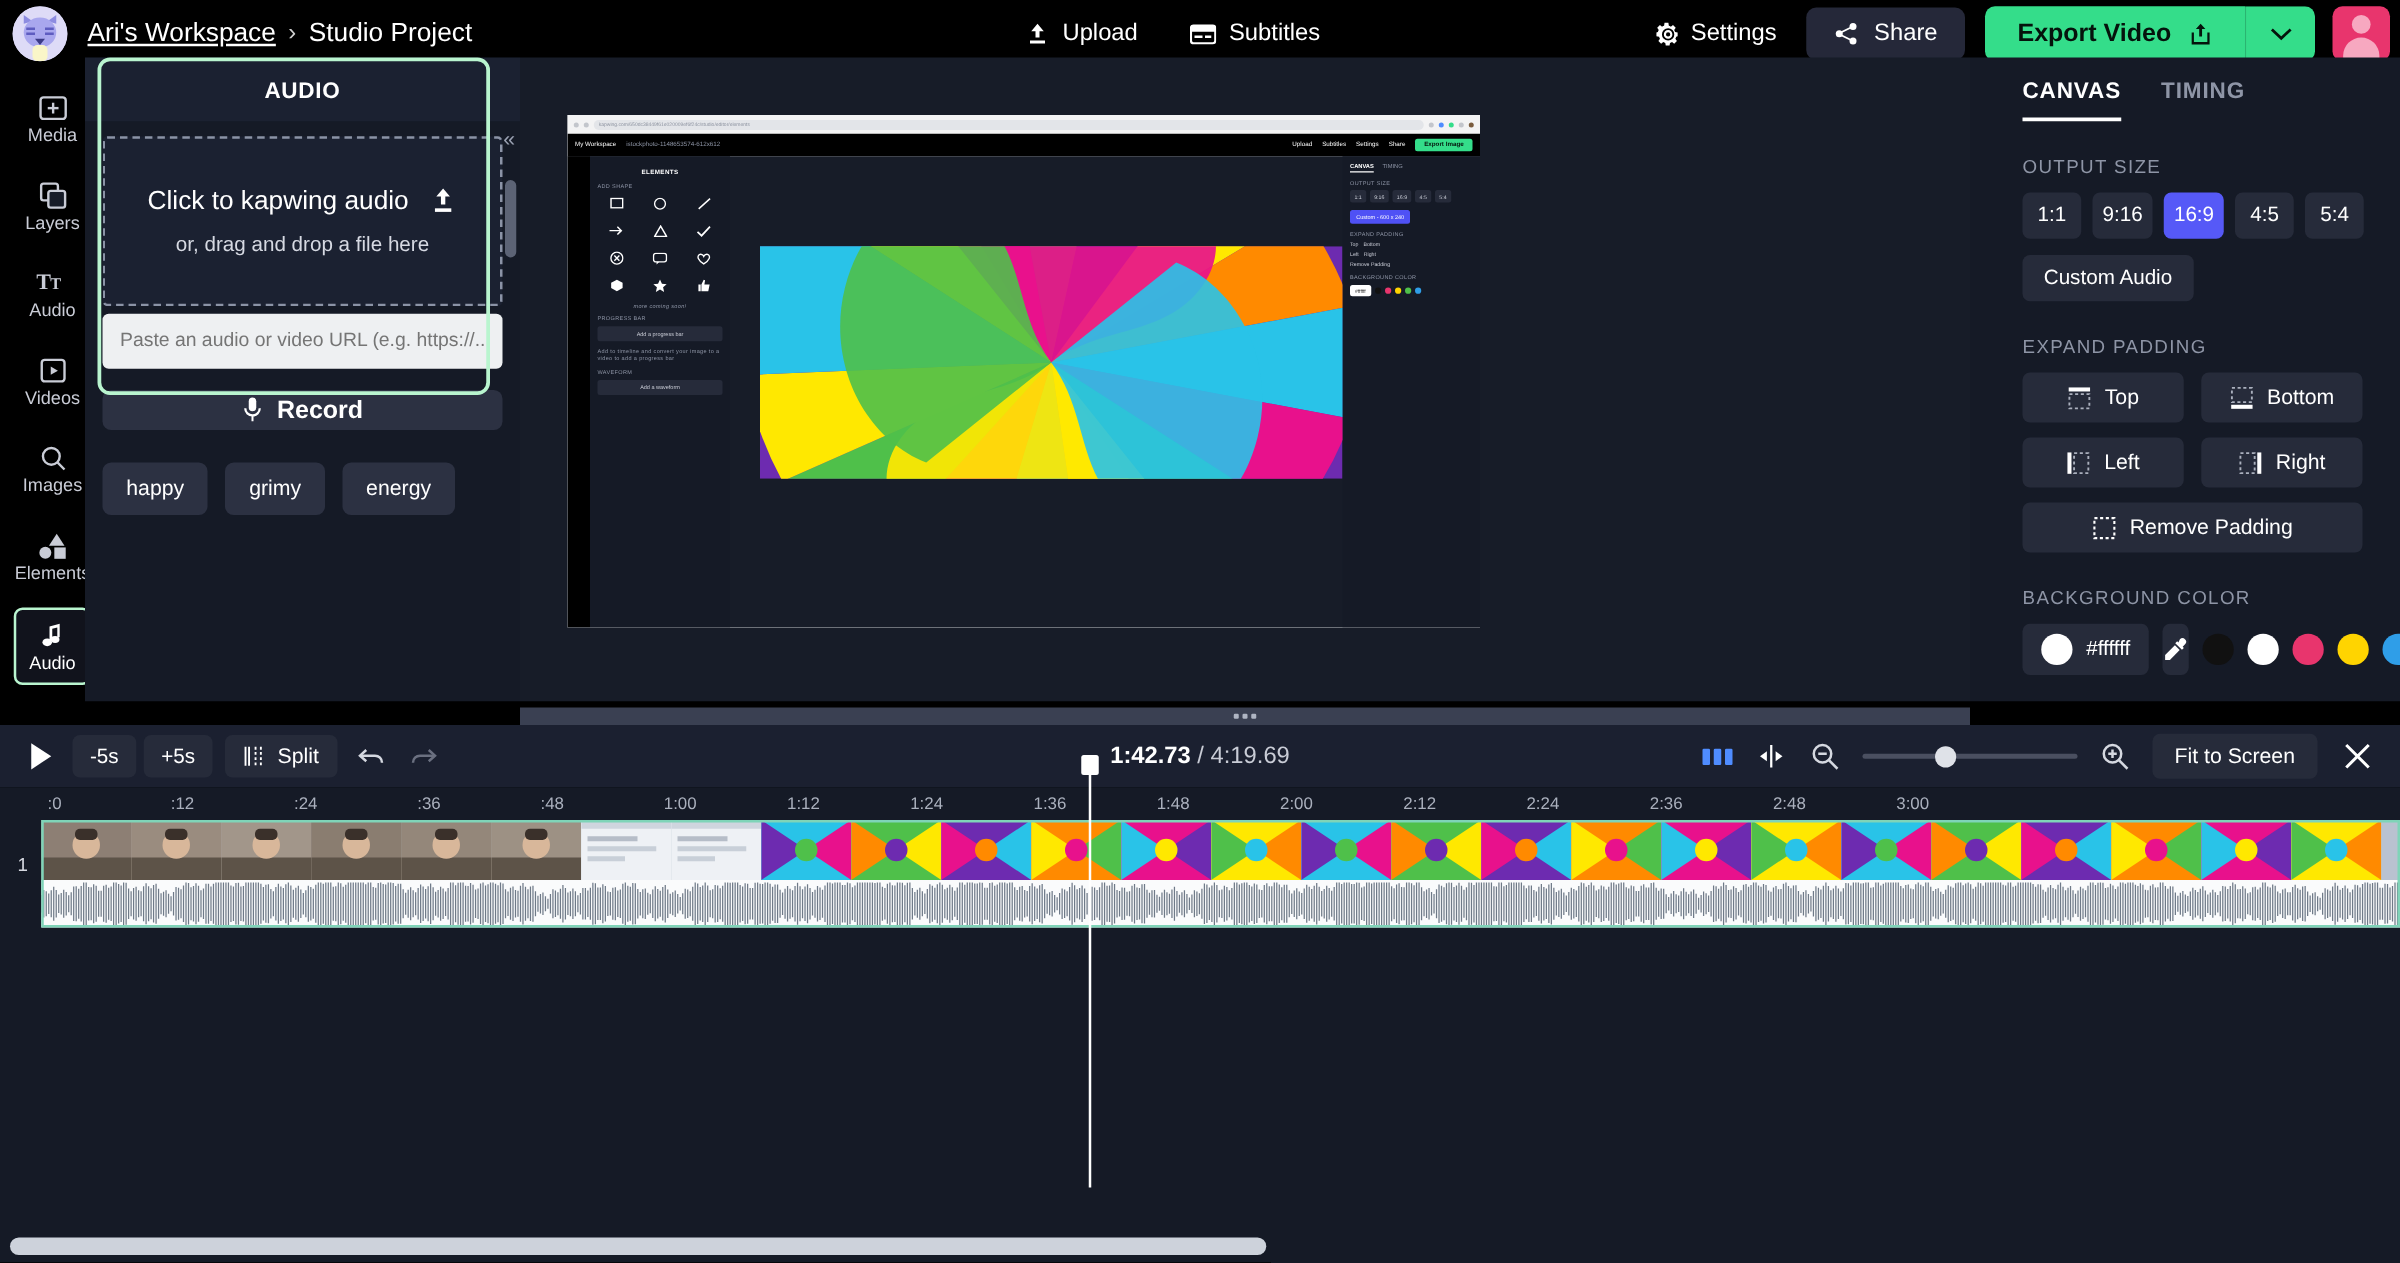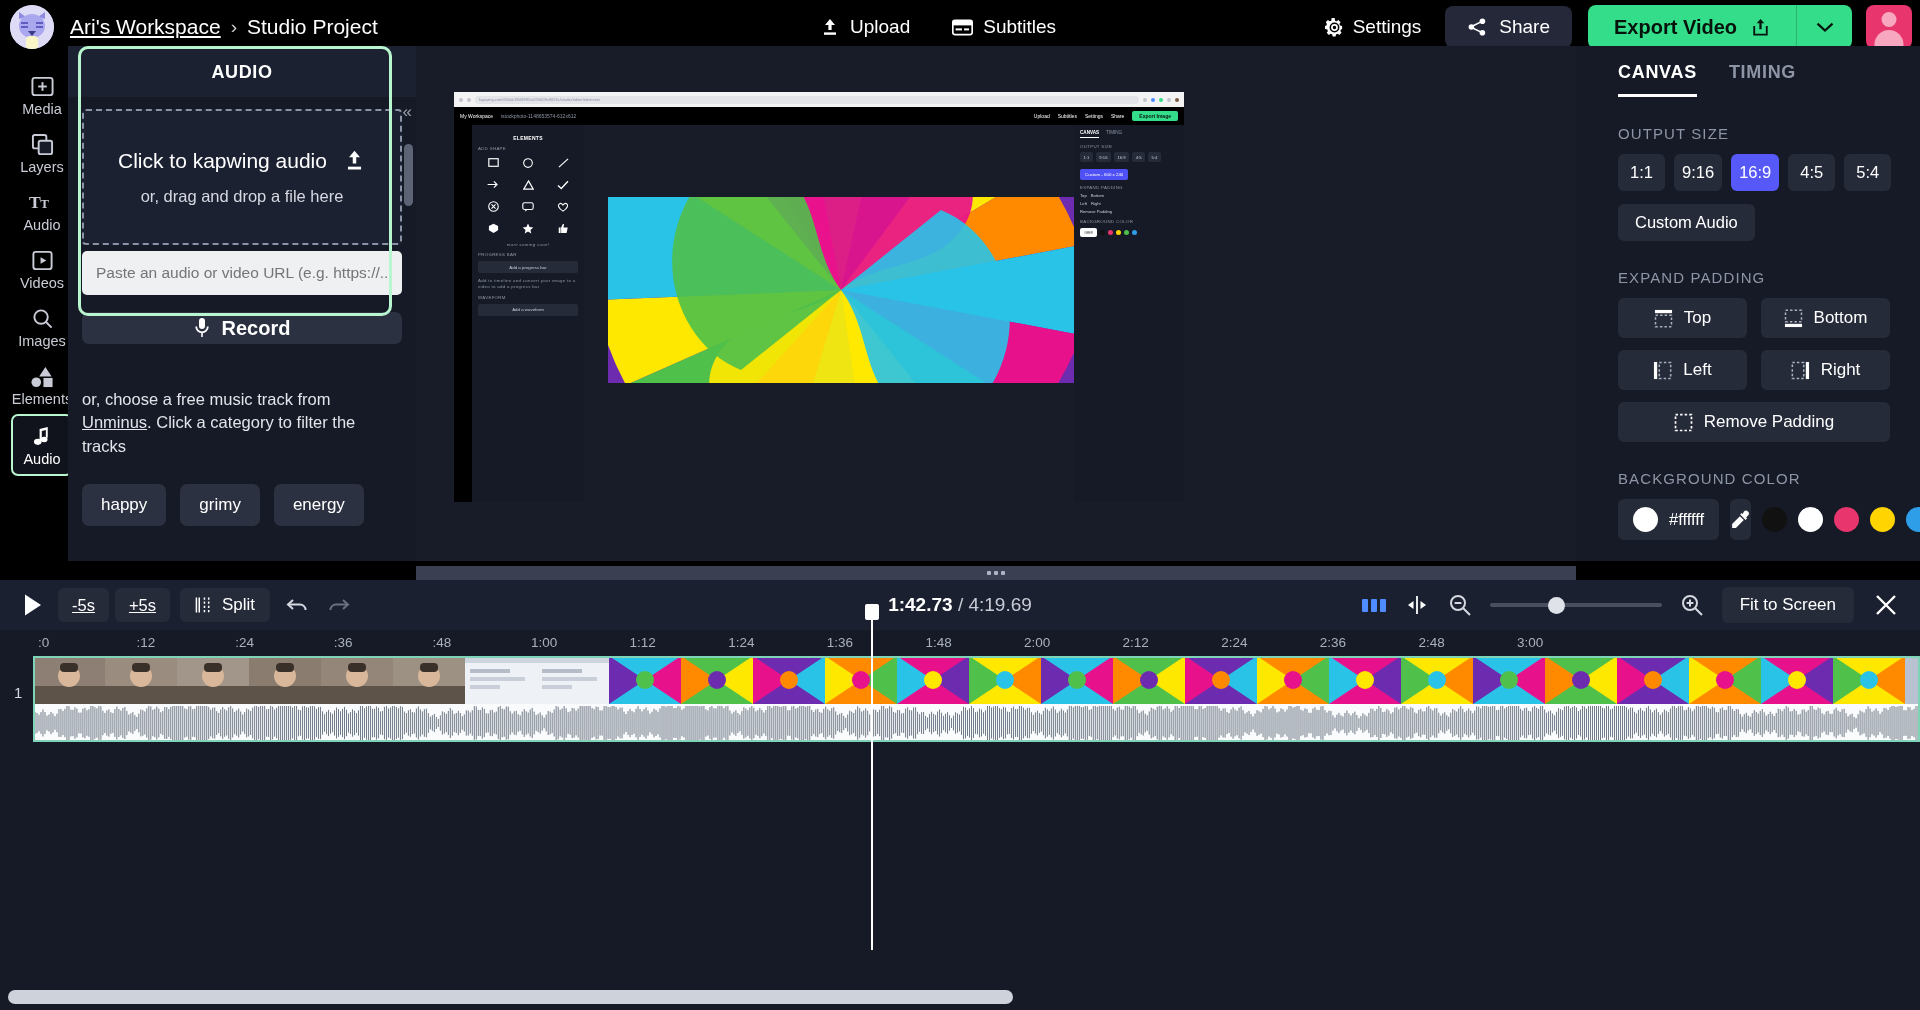--- a/index.html
+++ b/index.html
@@ -58,21 +58,21 @@
     position: relative; cursor: pointer; overflow: hidden; }
   .ua-head { position: absolute; width: 15px; height: 15px; border-radius: 50%;
     background: #f7a8c0; left: 50%; top: 7px; transform: translateX(-50%); }
   .ua-body { position: absolute; width: 29px; height: 19px; border-radius: 15px 15px 0 0;
     background: #f7a8c0; left: 50%; bottom: 0; transform: translateX(-50%); }
 
   
   .rail {
     position: absolute; left: 0; top: 54px; width: 84px; bottom: 449px;
     background: #000; display: flex; flex-direction: column;
-    align-items: center; padding-top: 12px; gap: 0;
+    align-items: center; padding-top: 12px; gap: 12px;
   }
   .rail-item {
     width: 62px; display: flex; flex-direction: column; align-items: center;
     gap: 3px; padding: 8px 0 7px; cursor: pointer; border-radius: 7px;
     color: #c9ccd6;
   }
   .rail-item .rl { font-size: 14.5px; }
   .rail-item.active { border: 2px solid #b9f5cf; color: #fff; background: #11131c; }
   .rail-icon { height: 24px; display: flex; align-items: center; justify-content: center; }
 
@@ -226,21 +226,20 @@
     position: absolute; left: 0; right: 0; top: 580px; height: 50px;
     background: #1b2030; display: flex; align-items: center; padding: 0 14px;
   }
   .tbtn { color: #fff; display: flex; align-items: center; justify-content: center;
     cursor: pointer; }
   .play-btn { width: 38px; height: 38px; }
   .seek-btn {
     background: #262b3a; color: #fff; font-size: 16.5px; border-radius: 6px;
     height: 34px; padding: 0 14px; display: flex; align-items: center; cursor: pointer;
     margin-left: 6px;
-    text-decoration: underline;
   }
   .split-btn {
     background: #262b3a; color: #fff; font-size: 17px; border-radius: 6px; height: 34px;
     padding: 0 15px; display: flex; align-items: center; gap: 10px; cursor: pointer;
     margin-left: 10px;
   }
   .hist-btn { margin-left: 16px; color: #d5d8e0; cursor: pointer; }
   .timecode { position: absolute; left: 50%; transform: translateX(-50%);
     font-size: 19px; color: #c9ccd6; white-space: nowrap; }
   .timecode b { color: #fff; }
@@ -447,23 +446,20 @@
       <div class="dz-line2">or, drag and drop a file here</div>
     </div>
     <input class="url-input" value="" placeholder="Paste an audio or video URL (e.g. https://...)" style="">
     <div class="record-btn">
       <svg width="16" height="22" viewBox="0 0 16 22">
         <rect x="5" y="1" width="6" height="11" rx="3" fill="#fff"></rect>
         <path d="M2.2 9.6 a5.8 5.8 0 0011.6 0" fill="none" stroke="#fff" stroke-width="1.8"></path>
         <rect x="7.2" y="15.4" width="1.6" height="4.6" fill="#fff"></rect>
       </svg>
       <span>Record</span>
-    </div>
-    <div class="helper-text">
-      <span>or, choose a free music track from </span><u>Unminus</u><span>. Click a category to filter the tracks</span>
     </div>
     <div class="chips">
       <div class="chip">happy</div>
       <div class="chip">grimy</div>
       <div class="chip">energy</div>
     </div>
   </div>
   <div class="panel-collapse">«</div>
   <div class="panel-scroll"></div>
 </div>

